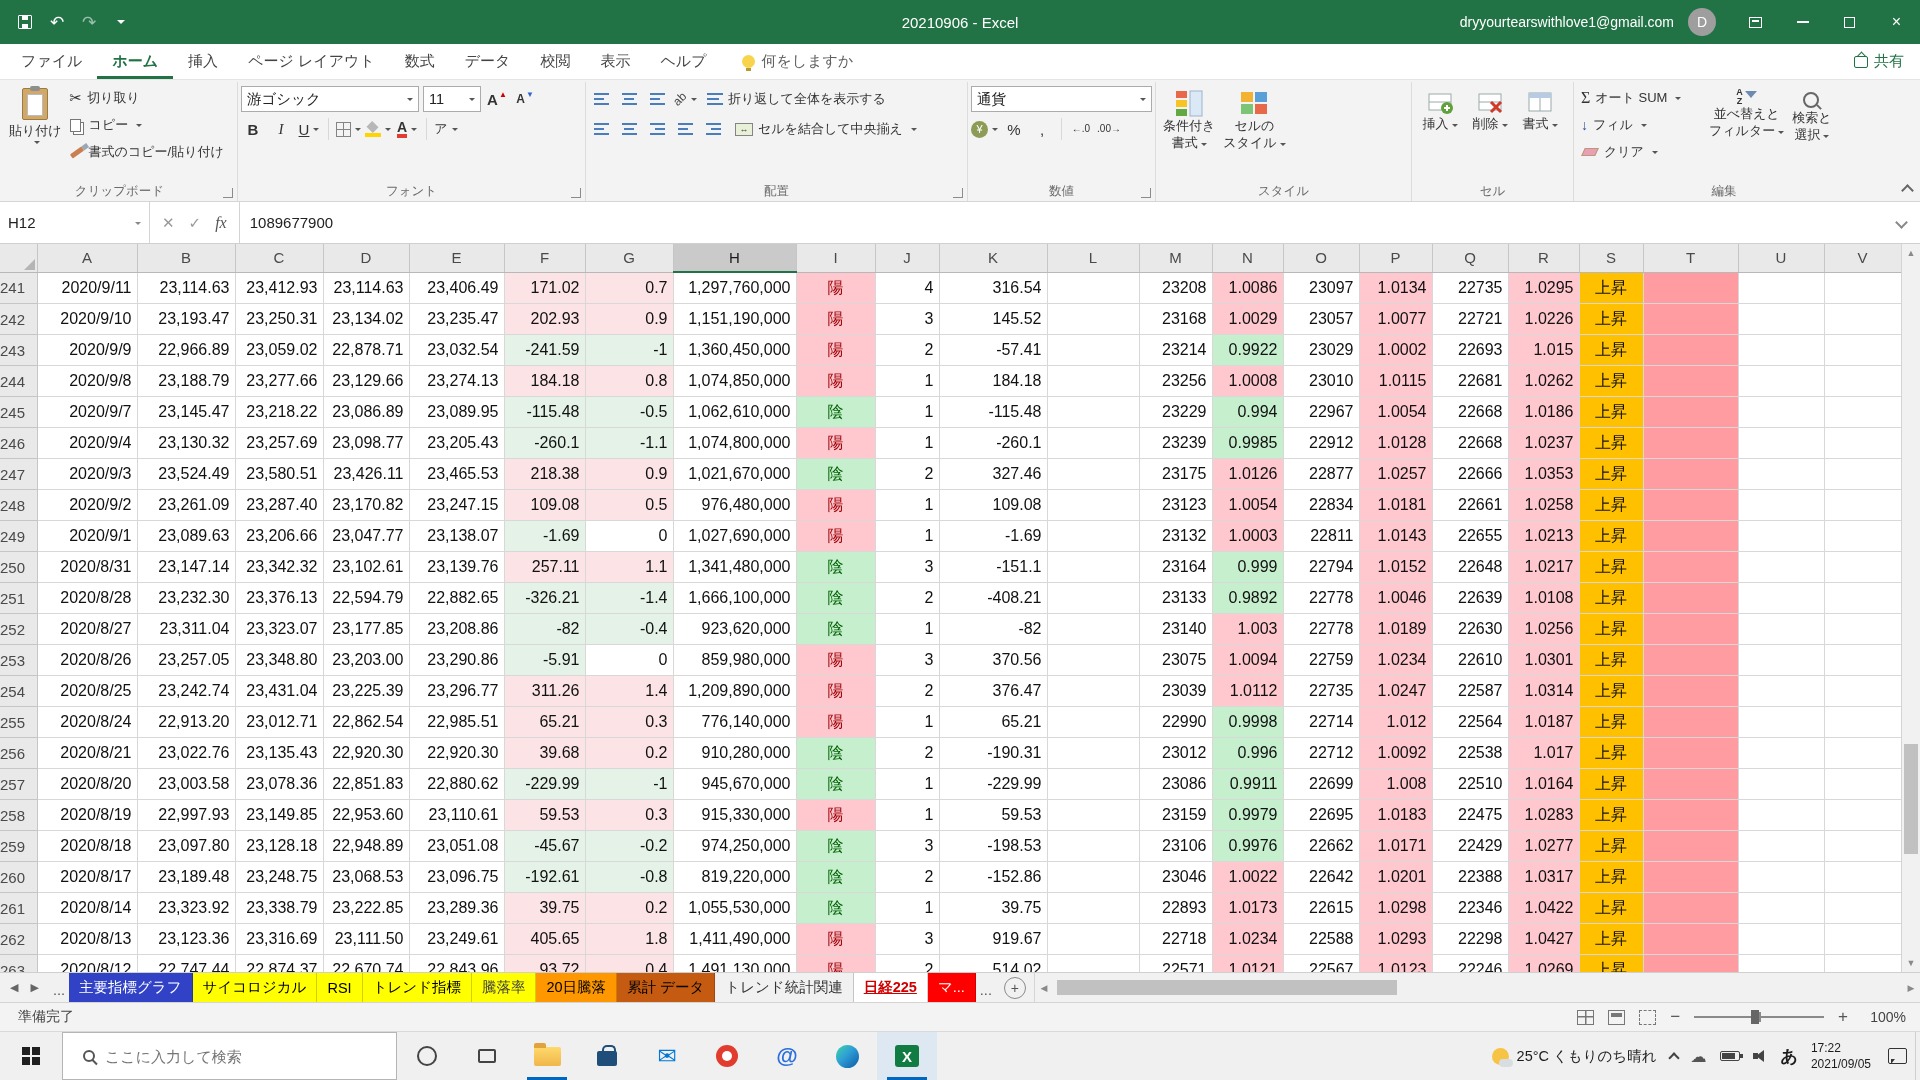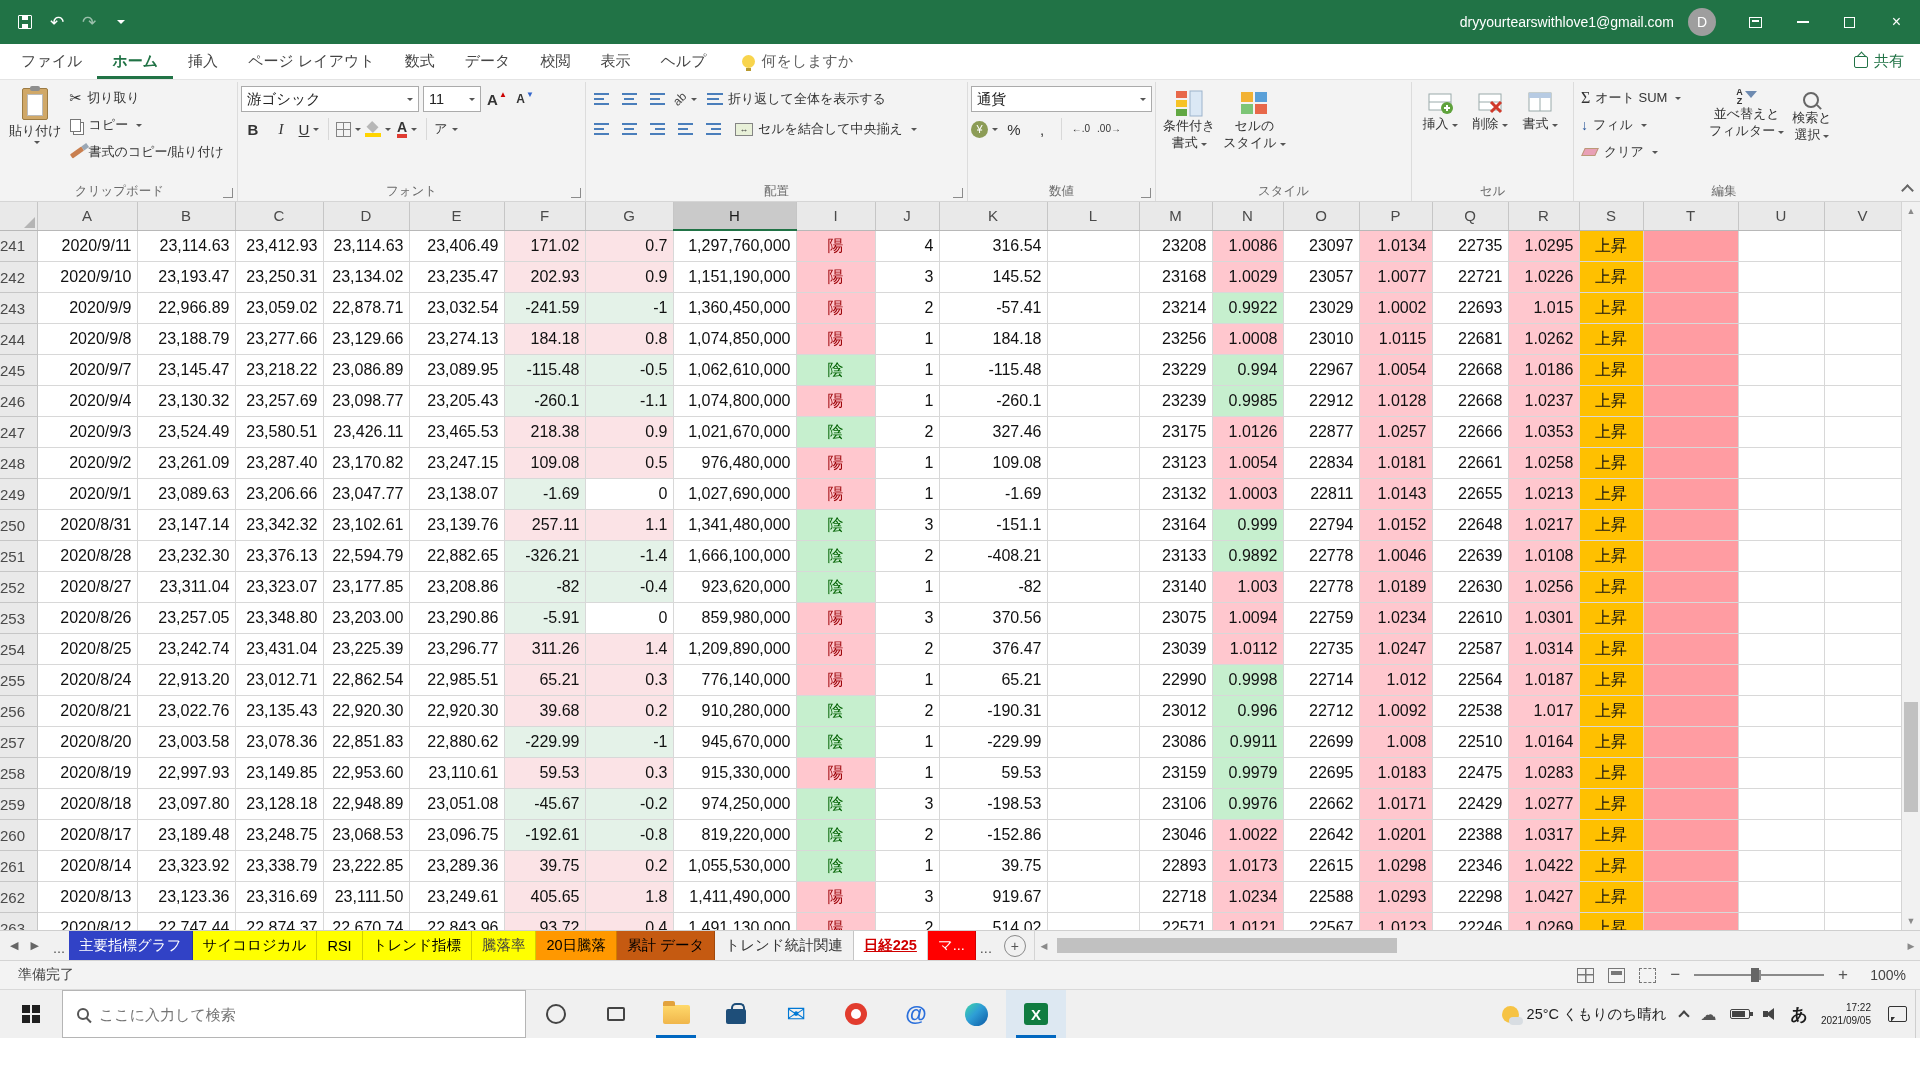--- a/index.html
+++ b/index.html
@@ -150,21 +150,21 @@
 .zoomtrack::before{content:"";position:absolute;left:50%;top:-4px;width:1.5px;height:10px;background:#8a8a8a}
 .zoomthumb{position:absolute;left:57px;top:-6px;width:8px;height:14px;background:#666}
 .zpm{font-size:17px;color:#555}
 .zlabel{min-width:44px;text-align:right}
 
 
 .taskbar{flex:0 0 49px;background:#f0f0f0;border-top:1px solid #d9d9d9;display:flex;align-items:stretch}
 .start{width:62px;display:flex;align-items:center;justify-content:center}
 .winlogo{display:grid;grid-template-columns:8px 8px;grid-template-rows:8px 8px;gap:1.5px}
 .winlogo span{background:#1f1f1f}
-.searchbox{width:464px;background:#fff;border:1px solid #b5b5b5;display:flex;align-items:center;padding:0 14px;gap:10px}
+.searchbox{width:335px;background:#fff;border:1px solid #b5b5b5;display:flex;align-items:center;padding:0 20px;gap:10px}
 .searchbox input{border:none;outline:none;font-size:15px;color:#666;flex:1;font-family:"Liberation Sans","DejaVu Sans",sans-serif;background:transparent}
 .ic-mag2{width:12px;height:12px;border:2px solid #555;border-radius:50%;position:relative;flex:0 0 auto}
 .ic-mag2::after{content:"";position:absolute;width:7px;height:2px;background:#555;transform:rotate(45deg);right:-5px;bottom:-3px}
 .tb-ic{width:60px;display:flex;align-items:center;justify-content:center;position:relative}
 .tb-ic.open::after{content:"";position:absolute;bottom:0;left:10px;right:10px;height:3px;background:#0067c0}
 .tb-ic.activeapp{background:#dde8f2}
 .ic-cortana{width:20px;height:20px;border-radius:50%;border:2.5px solid #444}
 .ic-tview{width:18px;height:14px;border:2px solid #444;border-radius:2px}
 .ic-folder{width:27px;height:19px;background:linear-gradient(#ffd96b,#f0b64b);border-radius:2px;position:relative}
 .ic-folder::before{content:"";position:absolute;top:-4px;left:0;width:12px;height:5px;background:#e2a23c;border-radius:2px 2px 0 0}
@@ -182,41 +182,42 @@
 .ic-sun::after{content:"";position:absolute;right:-4px;bottom:-2px;width:14px;height:8px;border-radius:6px;background:#d8dde2}
 .chevup{width:8px;height:8px;border-left:2px solid #444;border-top:2px solid #444;transform:rotate(45deg);margin-top:3px}
 .ic-cloudg{color:#555;font-size:16px}
 .ic-batt{width:20px;height:10px;border:1.5px solid #444;border-radius:2px;position:relative}
 .ic-batt::before{content:"";position:absolute;right:-4px;top:2px;width:2.5px;height:4px;background:#444}
 .ic-batt::after{content:"";position:absolute;left:1px;top:1px;bottom:1px;width:13px;background:#444}
 .ic-spk{position:relative;width:15px;height:14px}
 .ic-spk::before{content:"";position:absolute;left:0;top:4px;width:5px;height:6px;background:#444}
 .ic-spk::after{content:"";position:absolute;left:3px;top:1px;width:0;height:0;border:6px solid transparent;border-right:8px solid #444;border-left:none}
 .ime{font-size:17px;font-weight:700}
-.clock{text-align:right;font-size:10px;line-height:1.35}
+.clock{text-align:left;font-size:12px;line-height:1.35}
 .ic-notif{width:19px;height:16px;border:1.5px solid #333;border-radius:2px;position:relative;margin-left:4px}
 .ic-notif::after{content:"";position:absolute;left:2px;bottom:-5px;width:0;height:0;border:4px solid transparent;border-top:5px solid #333;border-left:none}
 .desksliver{width:5px;border-left:1px solid #cfcfcf}
 </style>
 </head>
 <body>
 
 <div class="screen">
 
   <div class="titlebar">
     <div class="qat">
       <div class="qat-btn">
           <span class="ic-save"></span>
         </div>
       <div class="qat-btn">↶</div>
       <div class="qat-btn dis">↷</div>
       <div class="qat-btn">
           <span class="tiny-caret"></span>
         </div>
     </div>
+    <div class="tb-title">20210906 -  Excel</div>
     <div class="tb-right">
       <span class="tb-email">dryyourtearswithlove1@gmail.com</span>
       <span class="tb-avatar">D</span>
       <span class="winbtn">
           <span class="ic-ribopt"></span>
         </span>
       <span class="winbtn">
           <span class="ic-min"></span>
         </span>
       <span class="winbtn">
@@ -518,20 +519,33 @@
         </div>
       </div>
       <div class="rlabel">
           <span>編集</span>
         </div>
     </div>
 
     <span class="ribcollapse"></span>
   </div>
 
+  <div class="fbar">
+    <div class="namebox">
+        <span>H12</span>
+        <span class="caret"></span>
+      </div>
+    <div class="fxbtns">
+      <span>✕</span>
+      <span>✓</span>
+      <span class="fx">fx</span>
+    </div>
+    <div class="fval">1089677900</div>
+    <span class="fchev"></span>
+  </div>
 
   <div class="gridwrap">
     <div class="sheetpane">
       <table class="grid">
         <colgroup>
           <col style="width:37px">
             <col style="width:100px">
             <col style="width:98px">
             <col style="width:88px">
             <col style="width:86px">

